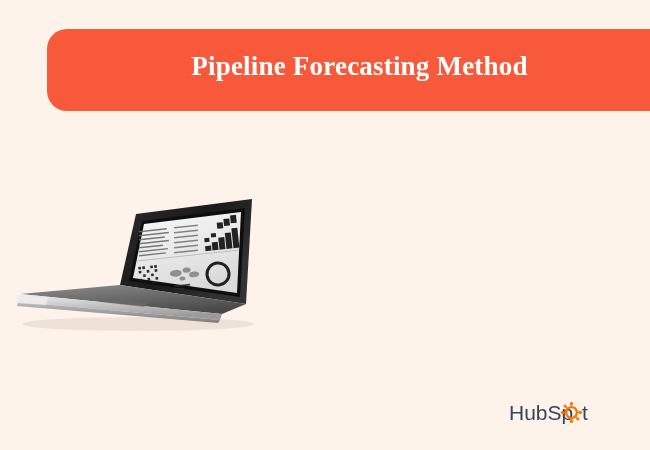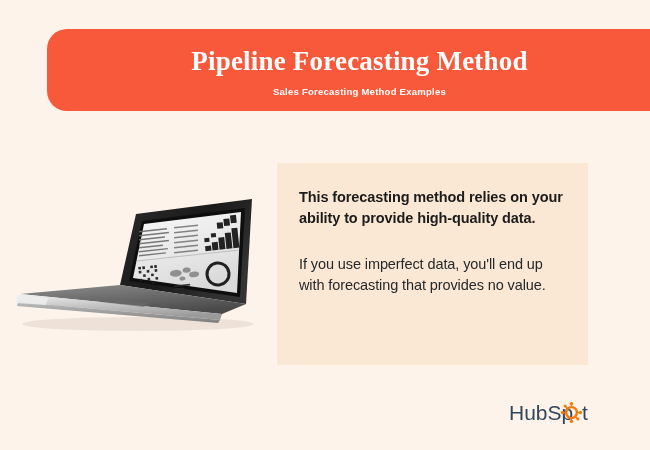--- a/index.html
+++ b/index.html
@@ -108,21 +108,20 @@
   }
   .logo-svg { display: block; height: 28px; width: 108px; }
 </style>
 </head>
 <body>
 
 <div class="slide">
 
   <div class="banner">
     <div class="banner-title">Pipeline Forecasting Method</div>
-    <div class="banner-subtitle">Sales Forecasting Method Examples</div>
   </div>
 
   <div class="laptop-wrap">
     <svg class="laptop-svg" viewBox="0 0 262 152">
       <defs>
         <linearGradient id="baseGrad" x1="0" y1="0" x2="0.35" y2="1">
           <stop offset="0%" stop-color="#F2F2F2"></stop>
           <stop offset="45%" stop-color="#C9C9C9"></stop>
           <stop offset="100%" stop-color="#9A9A9A"></stop>
         </linearGradient>
@@ -229,24 +228,20 @@
         <polygon points="12,108 214,128 212,134 10,116" fill="url(#baseGrad)"></polygon>
         <polygon points="10,116 212,134 210,137 9,120" fill="url(#baseSide)"></polygon>
 
         <polygon points="9,109 40,112 38,119 8,117" fill="#EDEDED" opacity="0.85"></polygon>
 
         <polygon points="96,112 140,117 136,121 93,116" fill="#6A6A6A" opacity="0.7"></polygon>
       </g>
     </svg>
   </div>
 
-  <div class="copy-panel">
-    <p class="copy-heading">This forecasting method relies on your ability to provide high-quality data.</p>
-    <p class="copy-body">If you use imperfect data, you'll end up with forecasting that provides no value.</p>
-  </div>
 
   <div class="logo">
     <svg class="logo-svg" viewBox="0 0 108 28">
       <text x="0" y="21" font-family="Liberation Sans, sans-serif" font-size="21" font-weight="normal" fill="#33475B">HubSp</text>
 
       <g transform="translate(62.5,13.5)">
         <circle cx="0" cy="0" r="5.4" fill="none" stroke="#F2790C" stroke-width="2.4"></circle>
         <g stroke="#F2790C" stroke-width="1.5" stroke-linecap="round">
           <line x1="0" y1="-5.4" x2="0" y2="-8.4"></line>
           <line x1="0" y1="5.4" x2="0" y2="8.4"></line>

